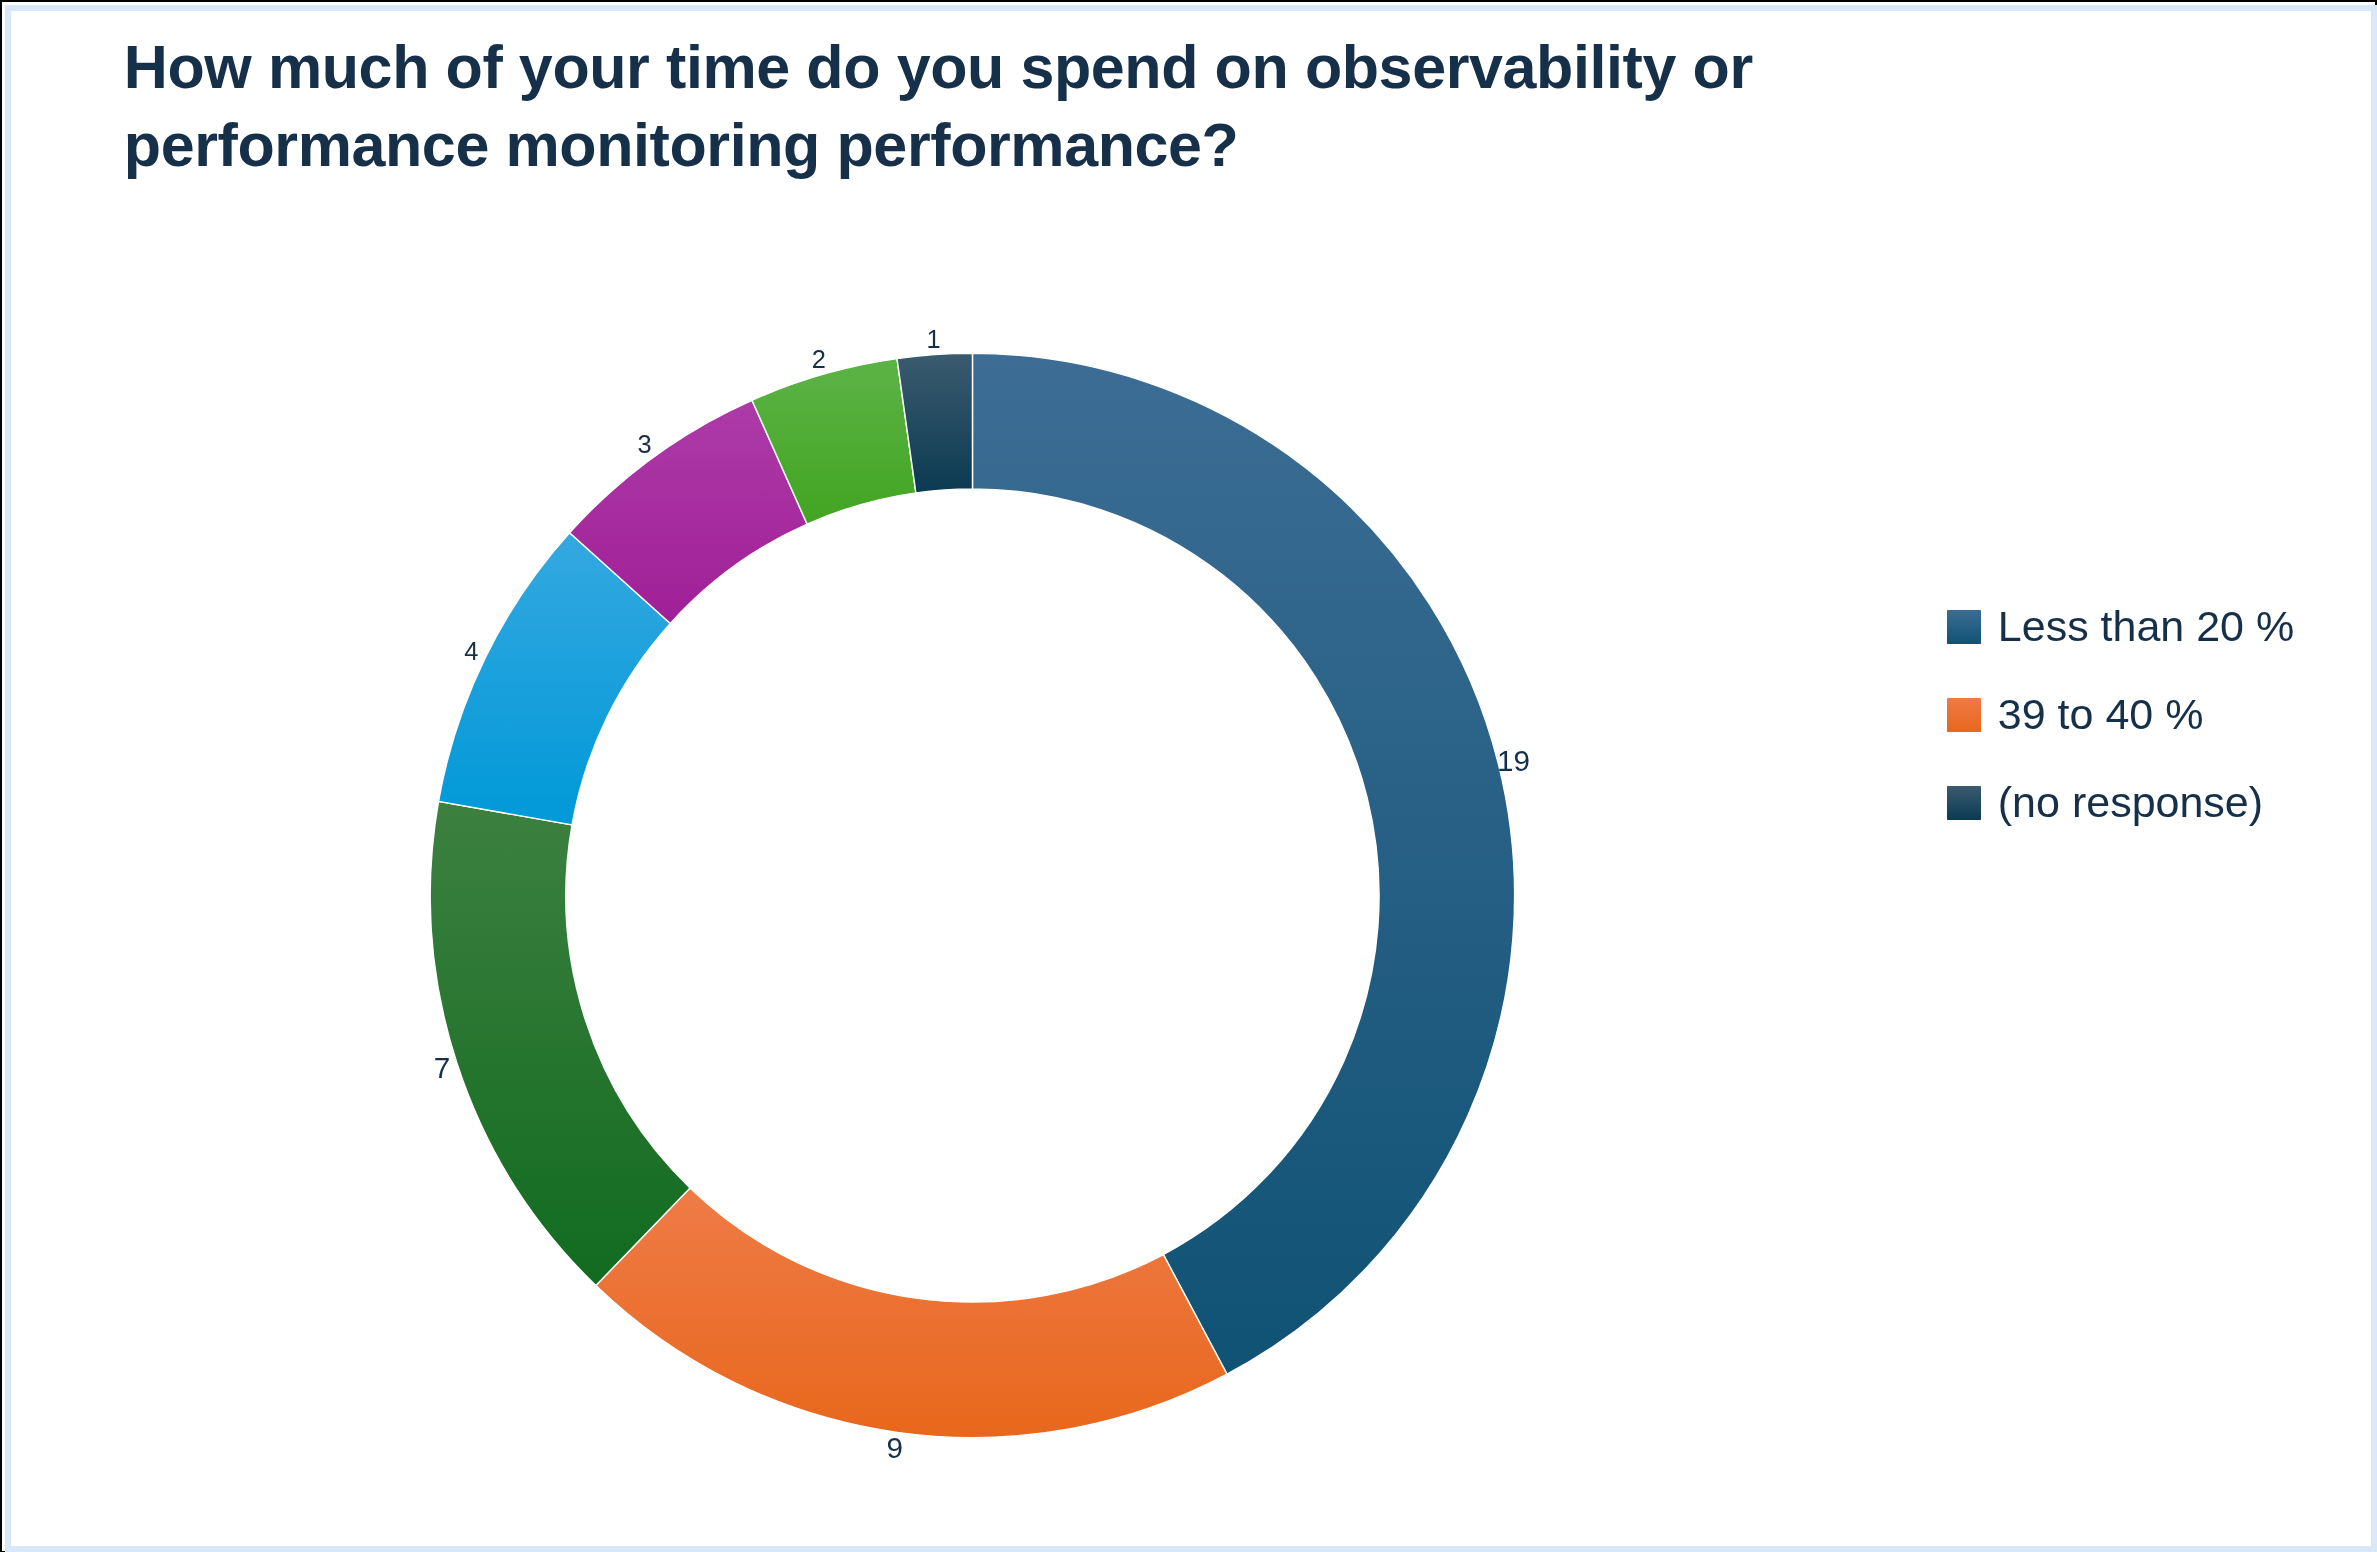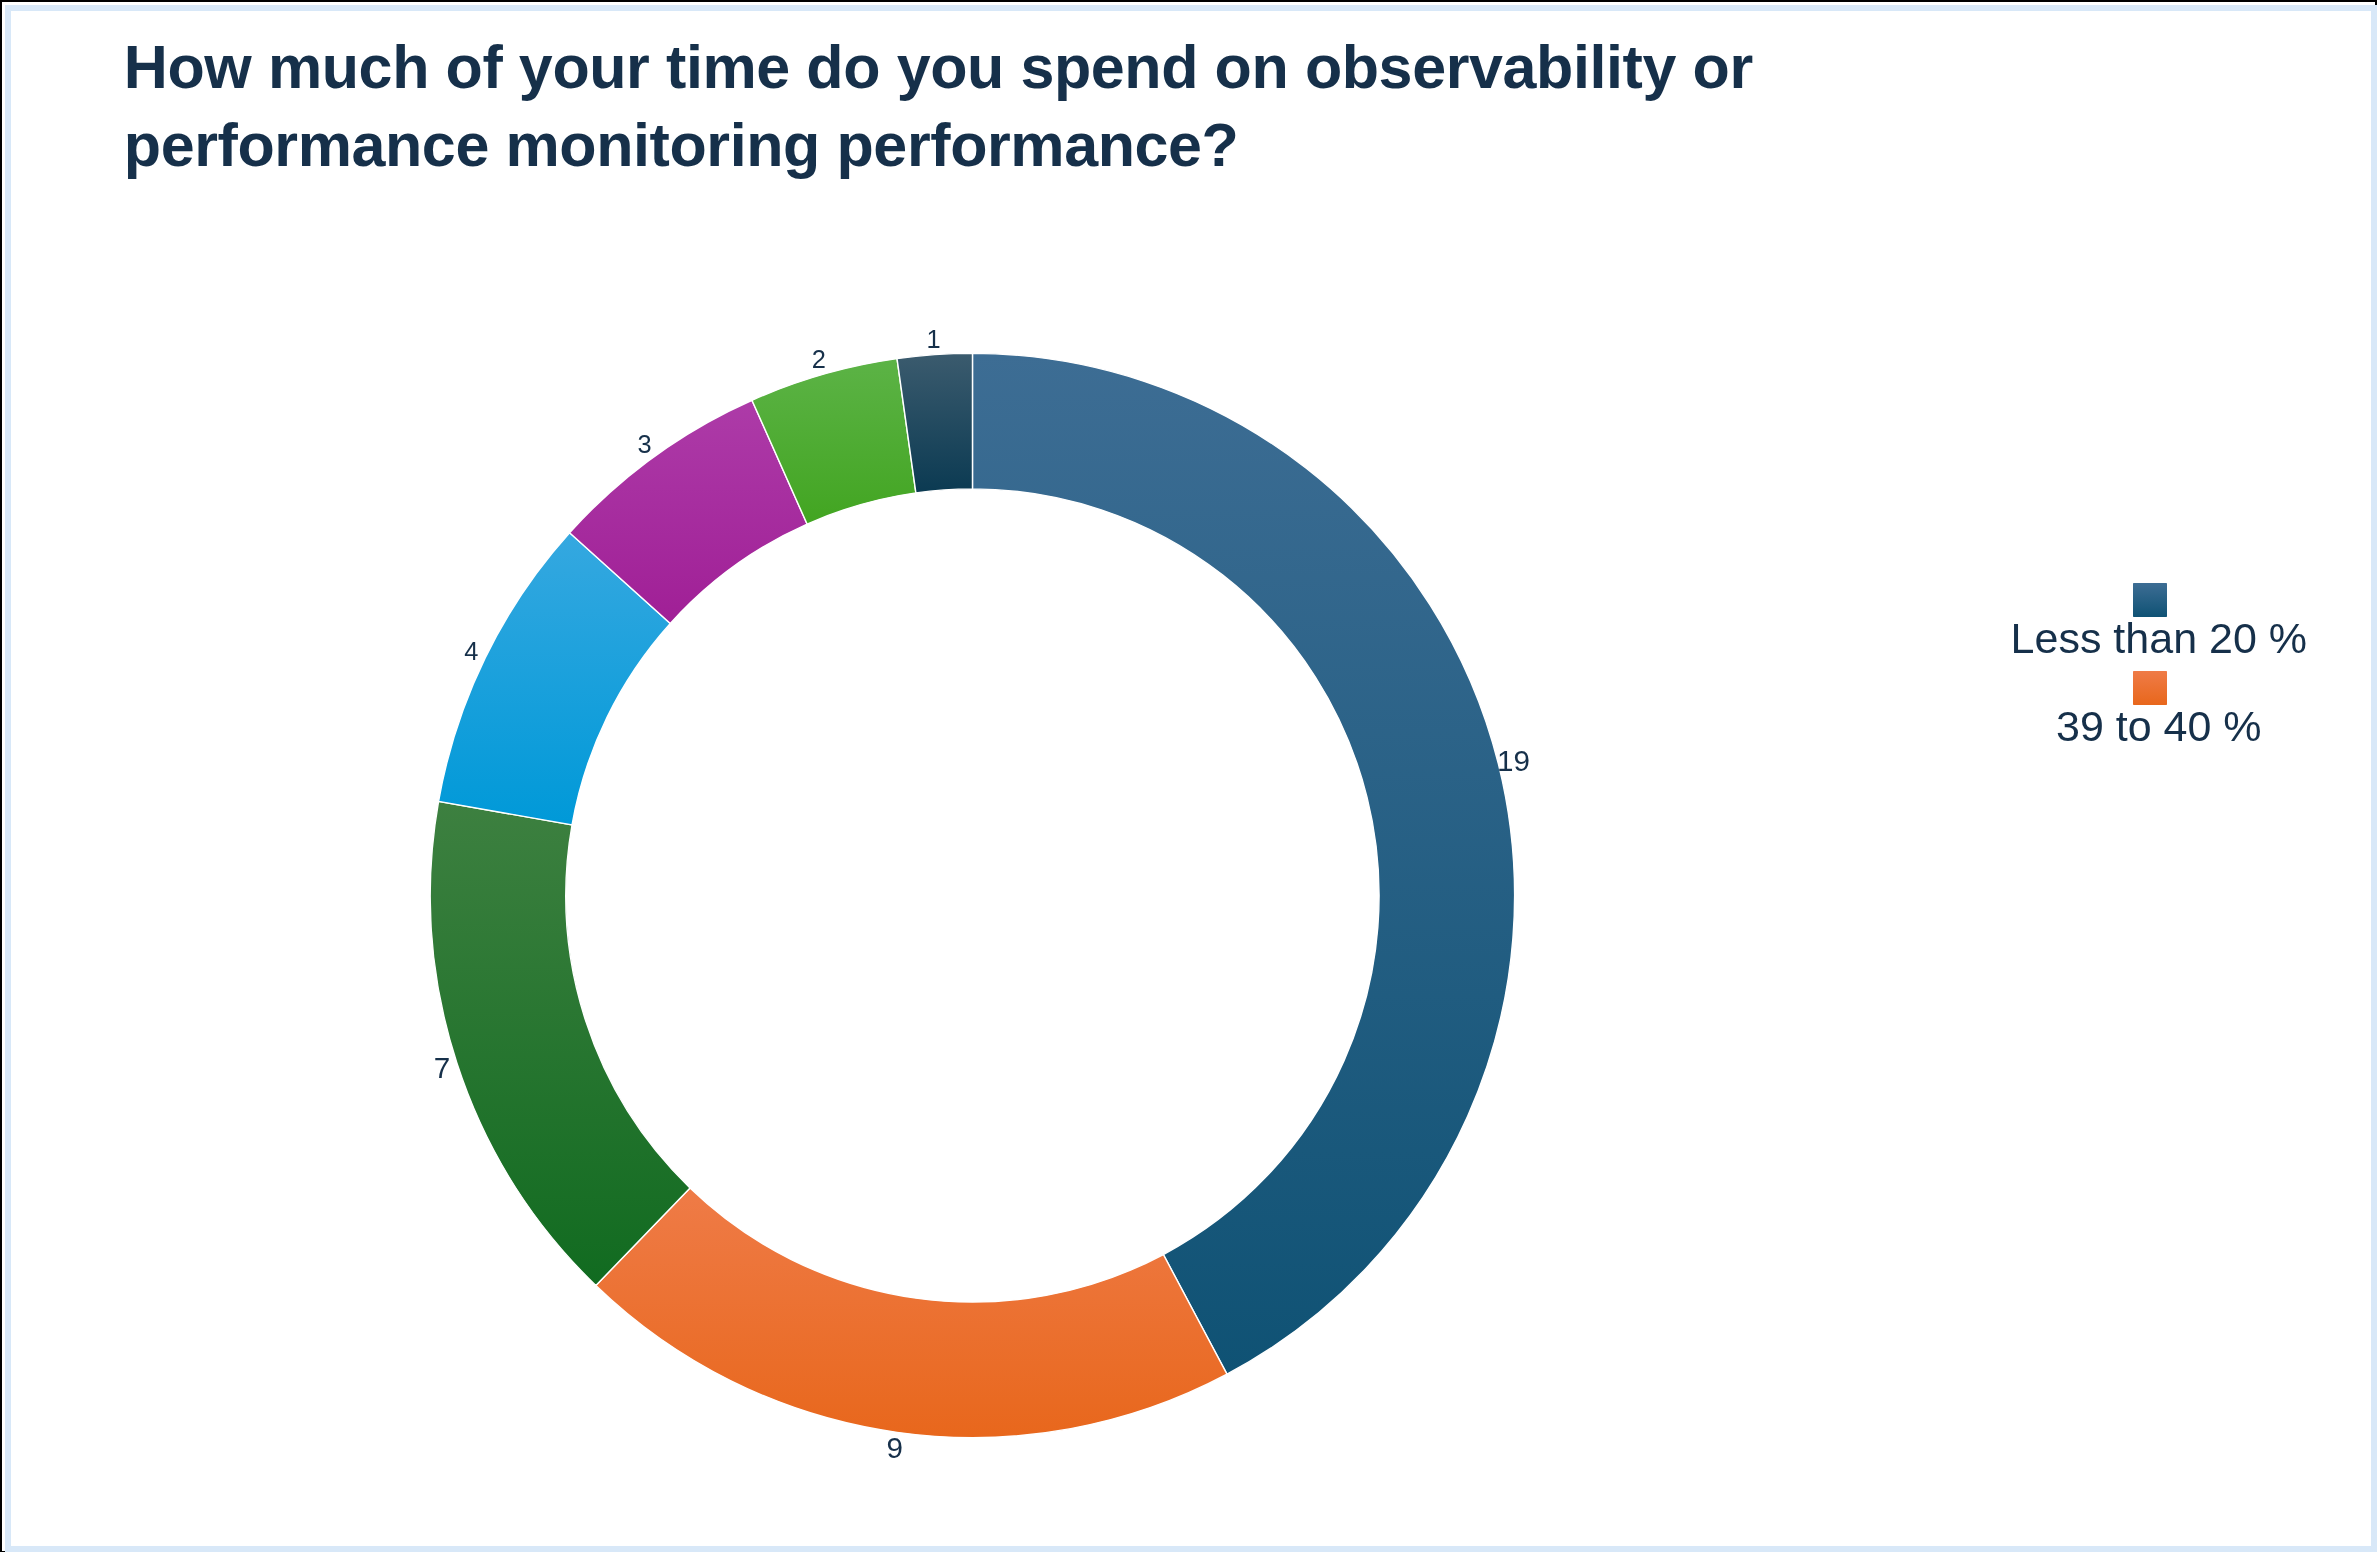--- a/index.html
+++ b/index.html
@@ -74,21 +74,20 @@
   #chart-legend {
     position: absolute;
     left: 1936px;
     top: 572px;
     width: 424px;
   }
   .legend-row {
     display: flex;
     align-items: center;
     height: 88px;
-    flex-direction: column;
   }
   .legend-swatch {
     width: 34px;
     height: 34px;
     flex: 0 0 34px;
     margin-right: 17px;
     border-radius: 0.7px;
   }
   .legend-label {
     color: #16304a;
@@ -164,17 +163,21 @@
 
     <div id="chart-legend">
         <div class="legend-row">
           <span class="legend-swatch" style="background: linear-gradient(rgb(61, 109, 148) 0%, rgb(15, 82, 116) 100%);"></span>
           <span class="legend-label">Less than 20 %</span>
         </div>
         <div class="legend-row">
           <span class="legend-swatch" style="background: linear-gradient(rgb(239, 123, 71) 0%, rgb(232, 103, 28) 100%);"></span>
           <span class="legend-label">39 to 40 %</span>
         </div>
+        <div class="legend-row">
+          <span class="legend-swatch" style="background: linear-gradient(rgb(59, 91, 110) 0%, rgb(11, 58, 82) 100%);"></span>
+          <span class="legend-label">(no response)</span>
+        </div>
       </div>
 
   </div>
 </div>
 
 
 </body></html>

